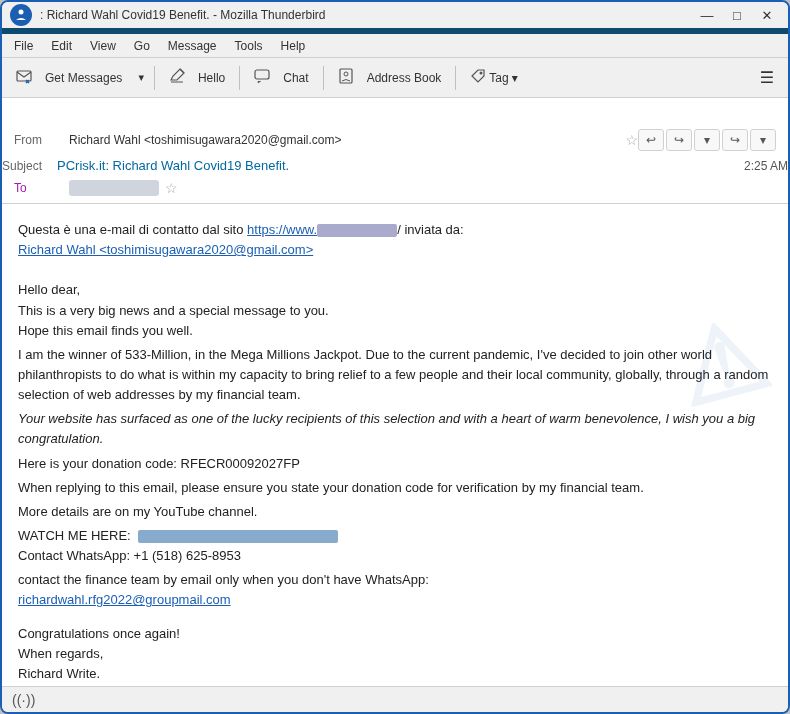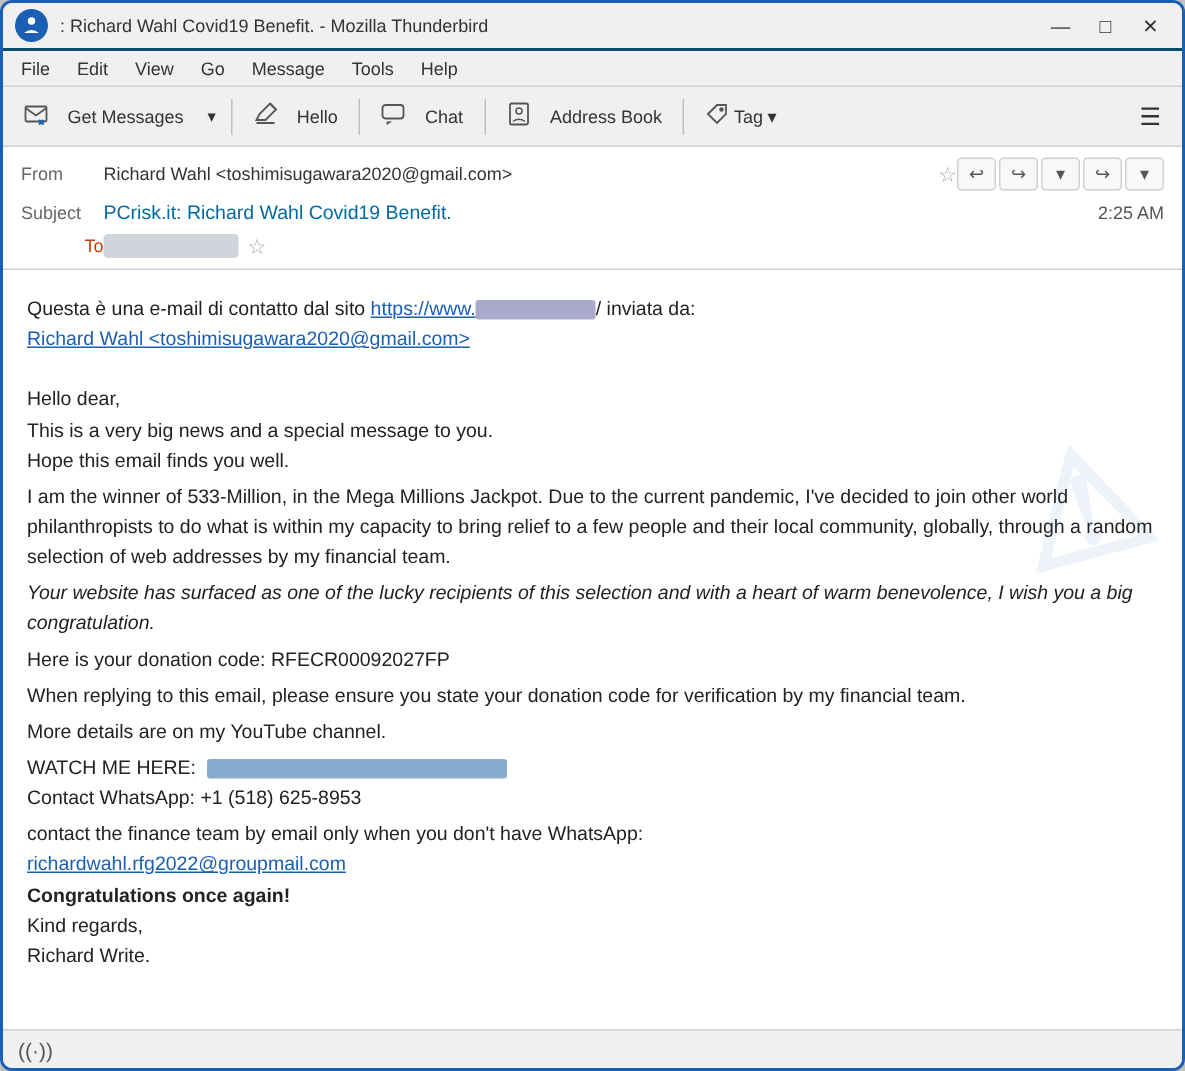--- a/index.html
+++ b/index.html
@@ -23,21 +23,21 @@
       background: #f0f0f0;
     }
 
     
     .title-bar {
       background: #f0f0f0;
       height: 32px;
       display: flex;
       align-items: center;
       padding: 0 8px;
-      border-bottom: 2px solid #0c4a6e;
+      border-bottom: 6px solid #0c4a6e;
       flex-shrink: 0;
     }
     .title-bar-icon {
       width: 22px;
       height: 22px;
       margin-right: 8px;
       background: #1a5fb4;
       border-radius: 50%;
       display: flex;
       align-items: center;
@@ -167,20 +167,21 @@
       background: white;
       border-bottom: 1px solid #d0d0d0;
       padding: 4px 0;
       flex-shrink: 0;
     }
     .header-row {
       display: flex;
       align-items: center;
       padding: 3px 12px;
       min-height: 28px;
+      margin-top: 24px;
     }
     .header-label {
       color: #666;
       font-size: 12px;
       width: 55px;
       flex-shrink: 0;
     }
     .header-value {
       flex: 1;
       font-size: 12px;
@@ -203,21 +204,21 @@
       font-size: 12px;
       color: #555;
     }
     .star-icon {
       color: #aaa;
       font-size: 14px;
       cursor: pointer;
       margin-left: 6px;
     }
     .subject-row {
-      padding: 4px 12px;
+      padding: 4px 0;
       display: flex;
       align-items: center;
     }
     .subject-label {
       color: #666;
       font-size: 12px;
       width: 55px;
       flex-shrink: 0;
     }
     .subject-value {
@@ -229,25 +230,24 @@
     .time-value {
       font-size: 12px;
       color: #555;
     }
     .to-row {
       padding: 3px 12px;
       display: flex;
       align-items: center;
     }
     .to-label {
-      color: #c2410c;
+      color: #a21caf;
       font-size: 12px;
       width: 55px;
       flex-shrink: 0;
-      text-align: right;
     }
 
     
     .email-body {
       background: white;
       flex: 1;
       overflow-y: auto;
       padding: 16px 16px;
       font-size: 13px;
       line-height: 1.55;
@@ -433,22 +433,22 @@
     <p style="margin-top:4px;">More details are on my YouTube channel.</p>
     <p style="margin-top:4px;">
       <span>WATCH ME HERE:</span>
       <span style="display:inline-block;background:#88aacc;color:transparent;width:200px;height:13px;vertical-align:middle;border-radius:2px;margin-left:4px;"></span>
     </p>
     <p style="margin-top:0;">Contact WhatsApp: +1 (518) 625-8953</p>
     <p style="margin-top:4px;">contact the finance team by email only when you don't have WhatsApp:</p>
     <p>
       <span class="link">richardwahl.rfg2022@groupmail.com</span>
     </p>
-    <p style="margin-top:0;font-weight:bold;">Congratulations once again!</p>
-    <p>Kind regards,</p>
+    <p style="margin-top:13px;">Congratulations once again!</p>
+    <p>When regards,</p>
     <p>Richard Write.</p>
   </div>
 
   <div class="status-bar">
     <span class="status-wifi">((·))</span>
   </div>
 
 </div>
 
 </body></html>

